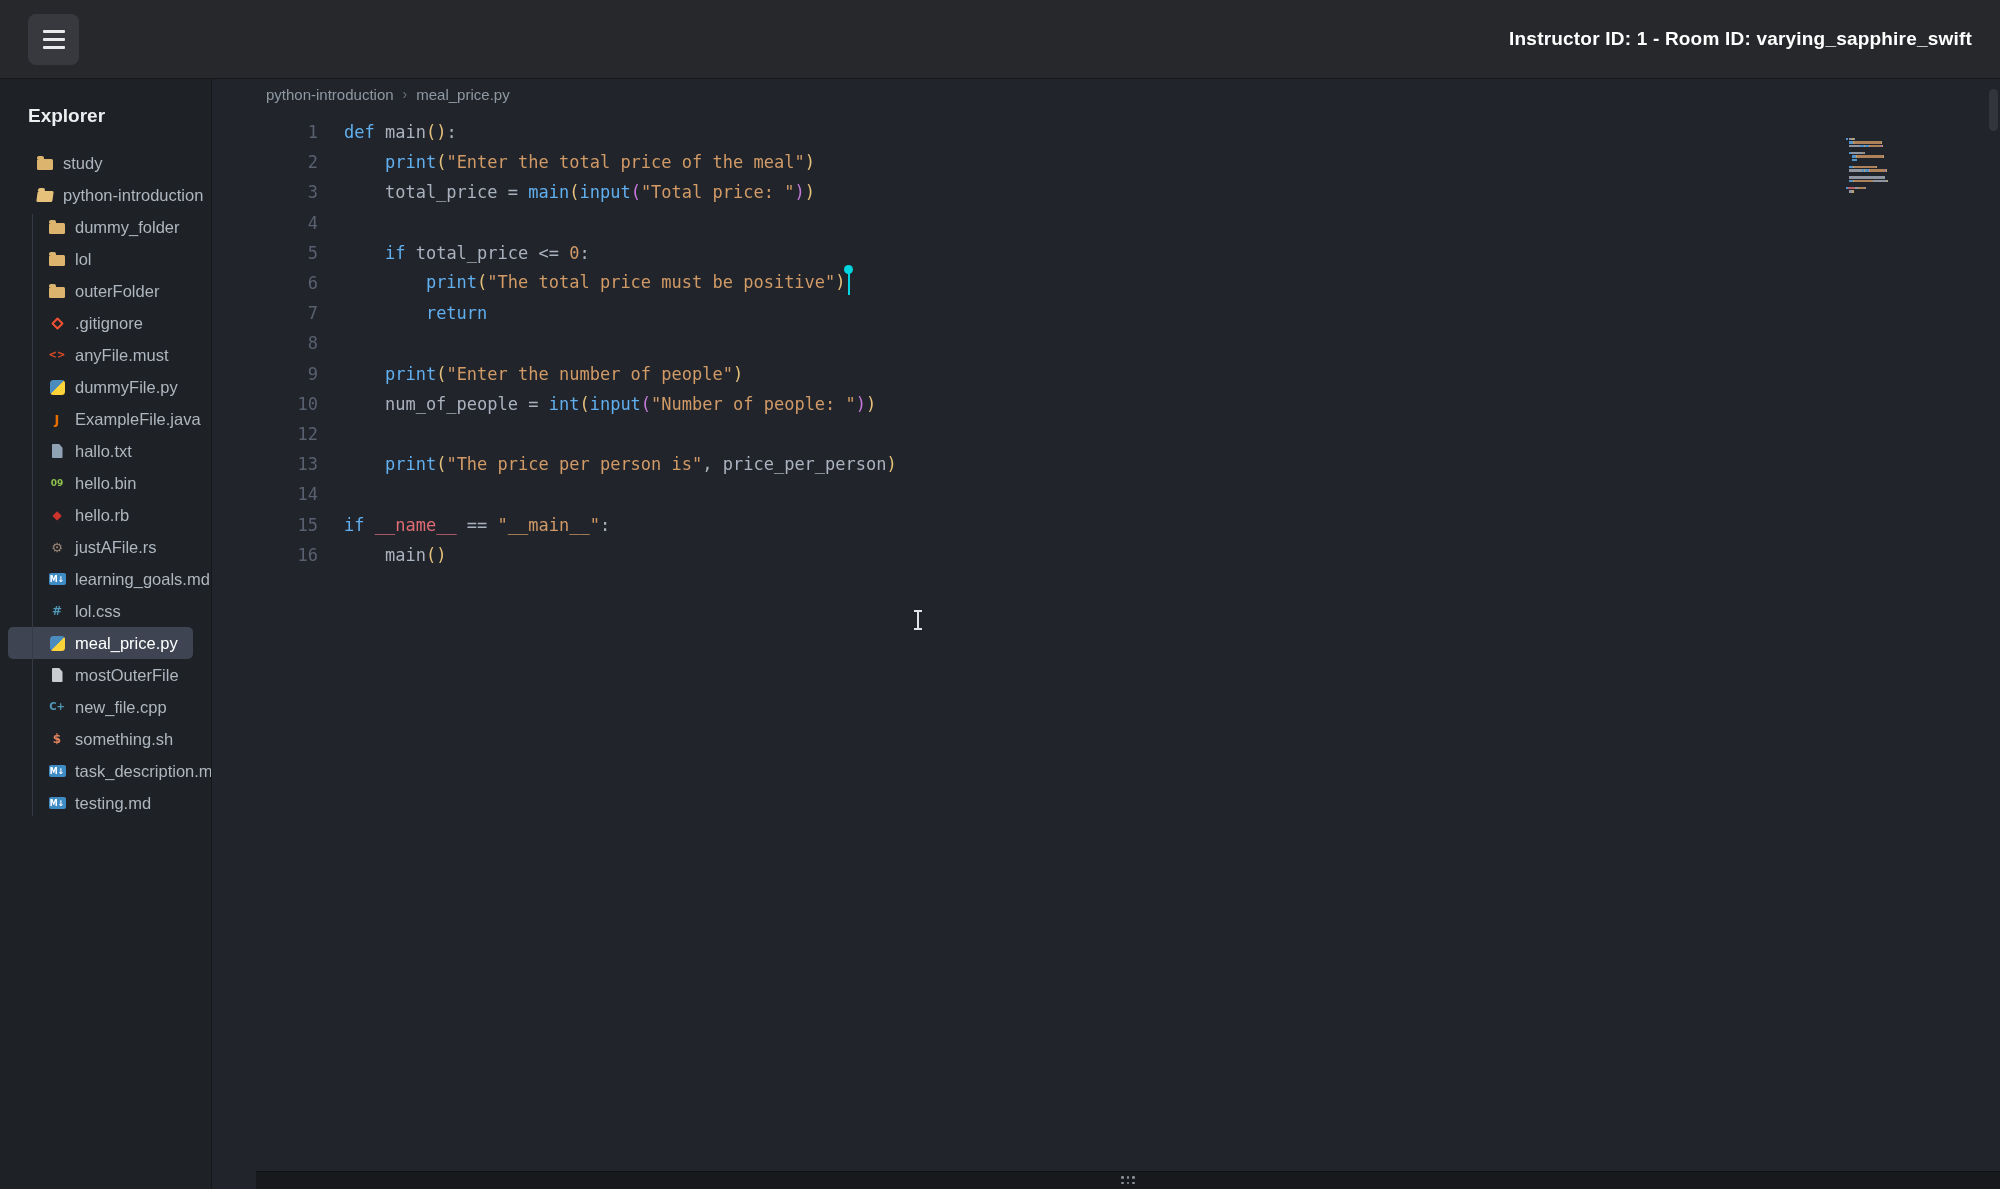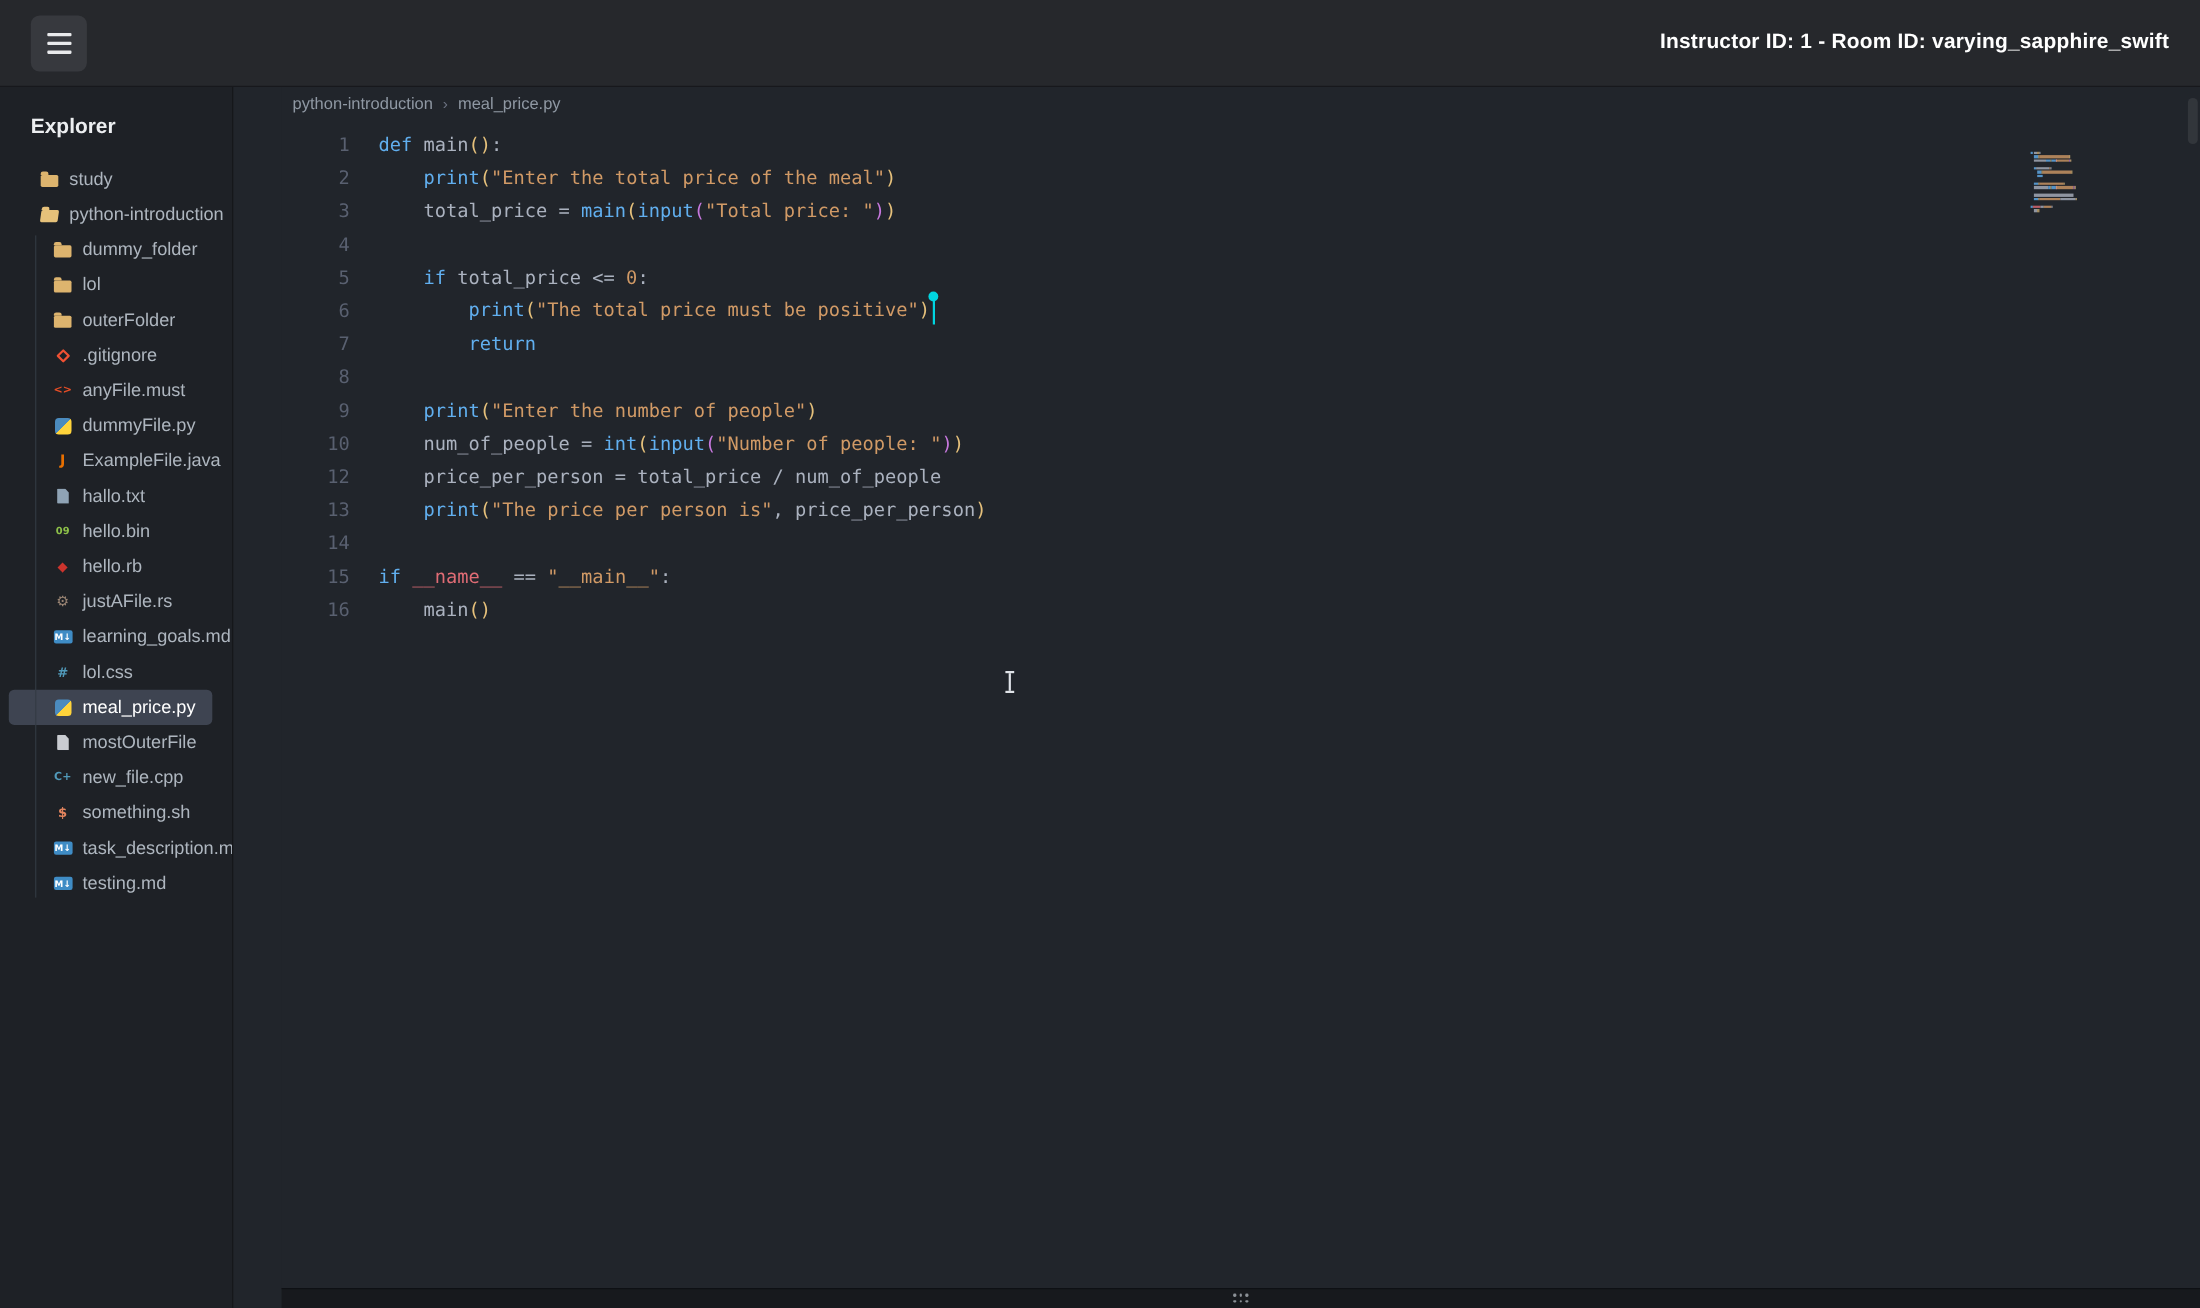--- a/index.html
+++ b/index.html
@@ -295,21 +295,20 @@
         <div class="code-line">
           <span class="ln">9</span>
           <span class="lc"><span class="tk-pl">    </span><span class="tk-kw">print</span><span class="tk-p1">(</span><span class="tk-str">"Enter the number of people"</span><span class="tk-p1">)</span></span>
         </div>
         <div class="code-line">
           <span class="ln">10</span>
           <span class="lc"><span class="tk-pl">    num_of_people = </span><span class="tk-kw">int</span><span class="tk-p1">(</span><span class="tk-kw">input</span><span class="tk-p2">(</span><span class="tk-str">"Number of people: "</span><span class="tk-p2">)</span><span class="tk-p1">)</span></span>
         </div>
         <div class="code-line">
           <span class="ln">12</span>
-          <span class="lc"><span class="tk-pl">    price_per_person = total_price / num_of_people</span></span>
         </div>
         <div class="code-line">
           <span class="ln">13</span>
           <span class="lc"><span class="tk-pl">    </span><span class="tk-kw">print</span><span class="tk-p1">(</span><span class="tk-str">"The price per person is"</span><span class="tk-pl">, price_per_person</span><span class="tk-p1">)</span></span>
         </div>
         <div class="code-line">
           <span class="ln">14</span>
           <span class="lc"></span>
         </div>
         <div class="code-line">

